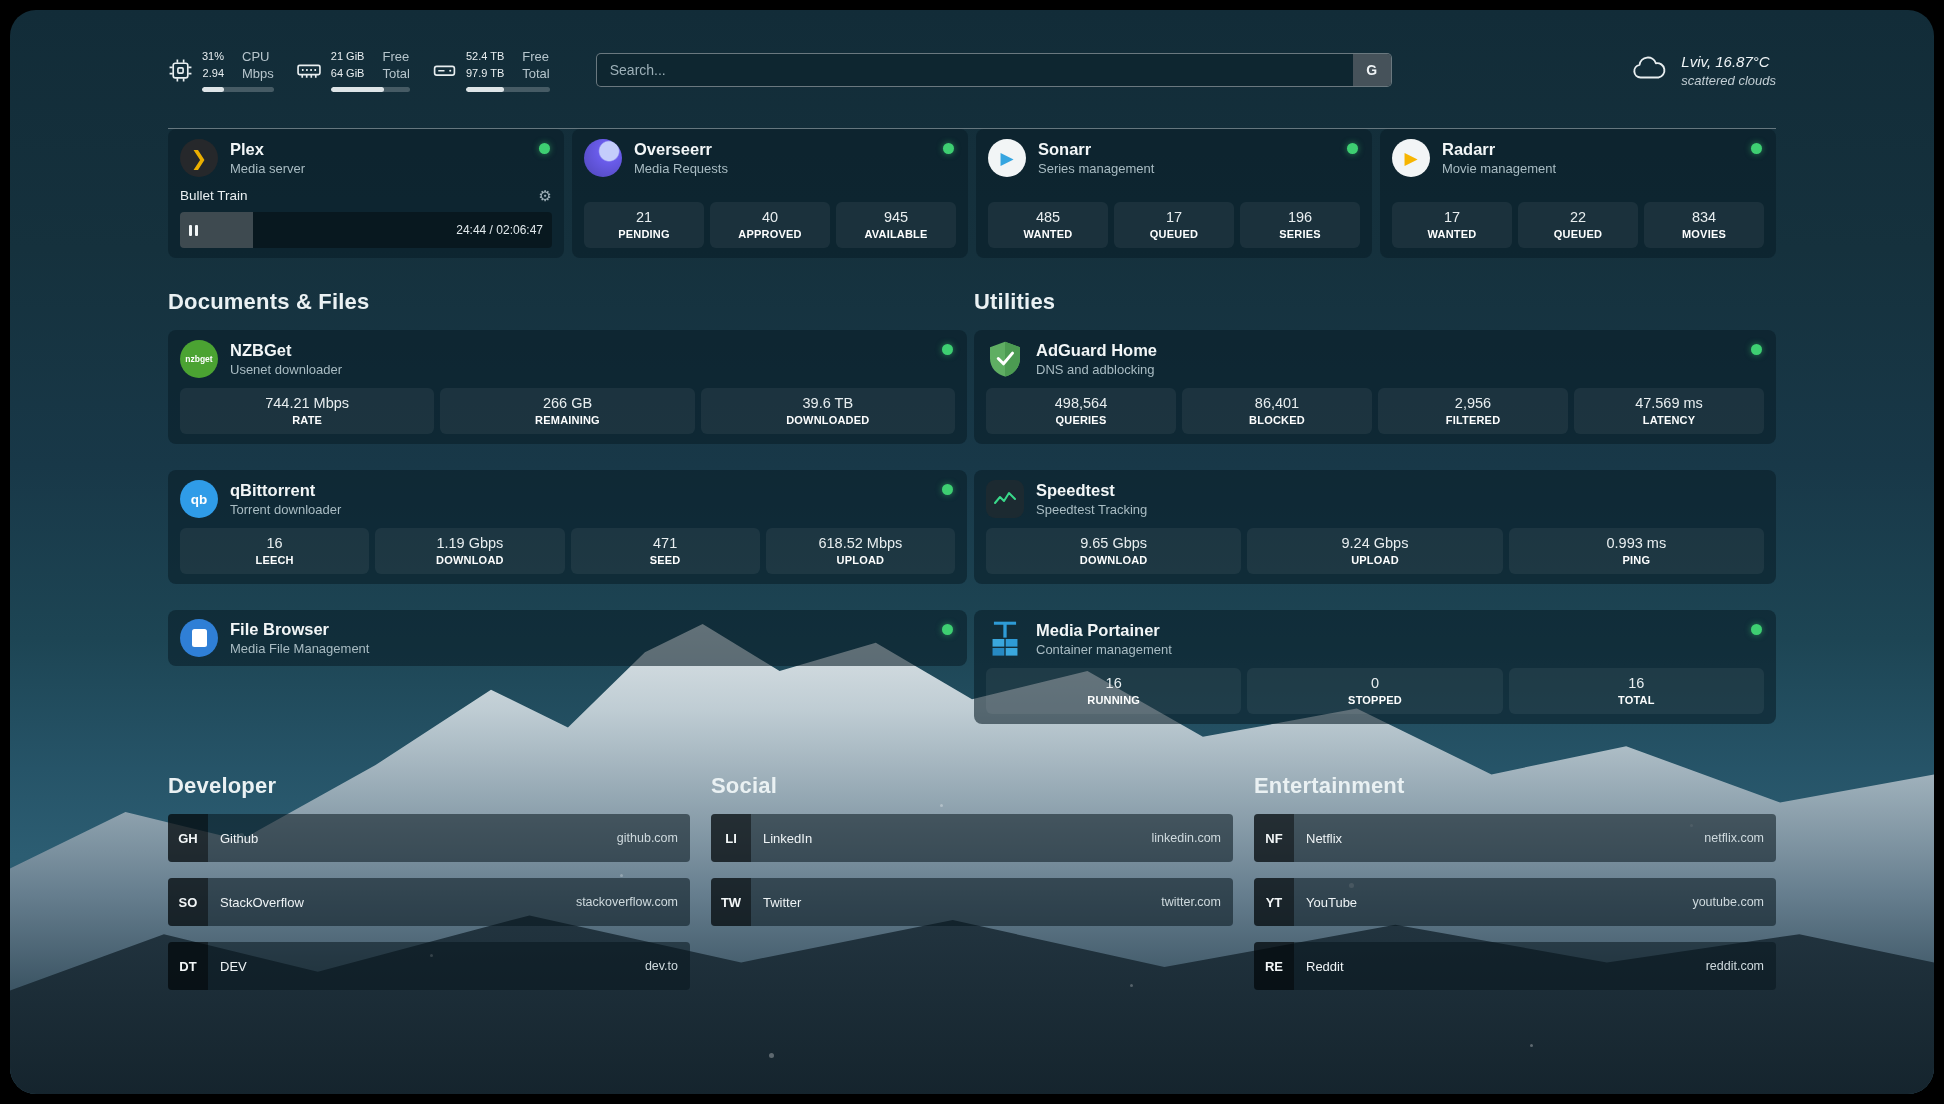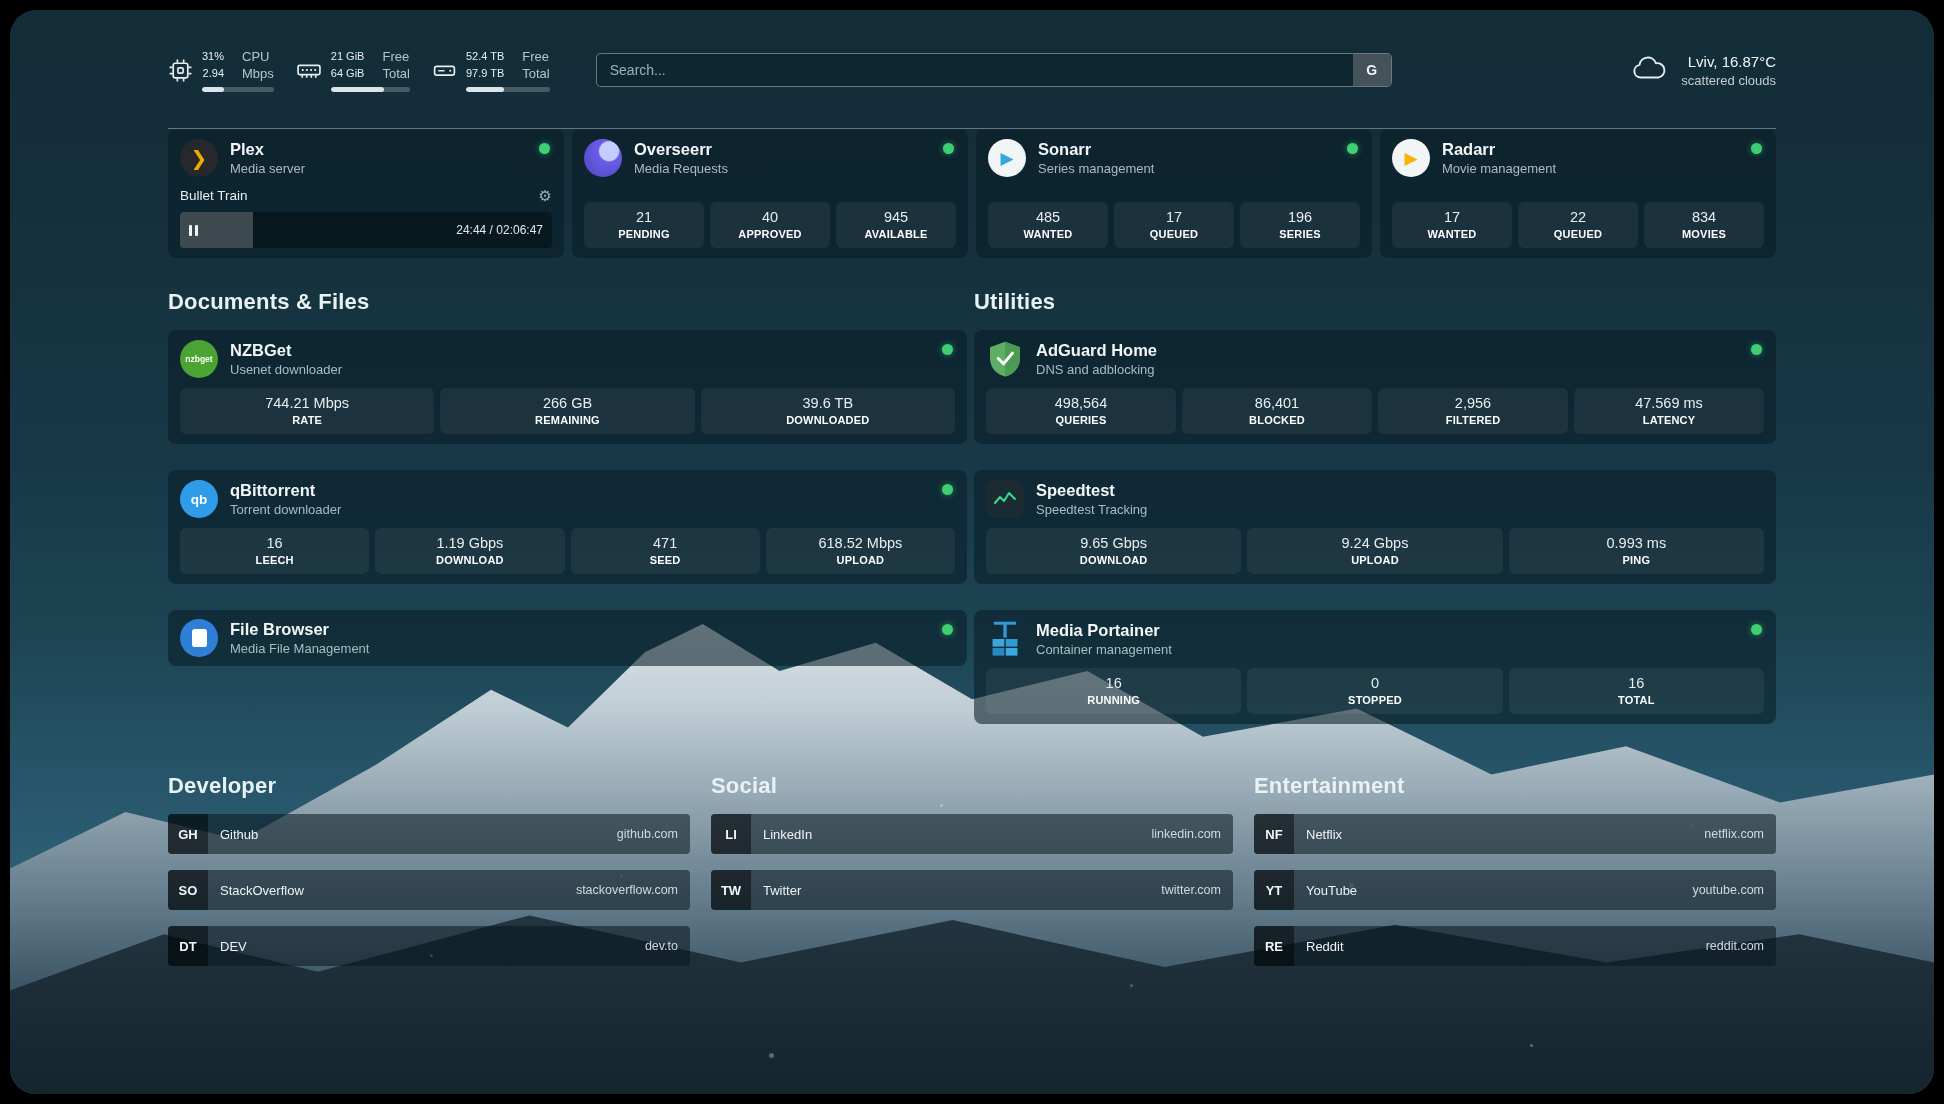--- a/index.html
+++ b/index.html
@@ -53,21 +53,21 @@
     width:100%; height:100%; background:rgba(14,36,46,.75); border:1px solid rgba(255,255,255,.38);
     border-radius:5px; color:#e8eef0; font-size:14px; padding:0 48px 0 13px; outline:none;
     font-family:inherit;
   }
   .searchwrap input::placeholder { color:#9db0b8; }
   .engine-btn {
     position:absolute; right:1px; top:1px; bottom:1px; width:38px; border:none; cursor:pointer;
     background:#46525a; color:#f0f4f6; font-size:14px; font-weight:bold; border-radius:0 4px 4px 0;
   }
   .weather { margin-left:auto; display:flex; align-items:center; gap:13px; }
-  .weather-text { text-align:right; }
+  .weather-text { text-align:left;font-style:italic; }
   .weather-loc { font-size:15px; color:#f0f5f7; line-height:20px; }
   .weather-cond { font-size:13px; color:#c2ced4; line-height:17px; }
   .divider { margin-top:34px; border-bottom:1px solid rgba(255,255,255,.35); }
   h2.section-title { margin-top:76px; font-size:22px; font-weight:600; color:#eaf1f3; line-height:28px; margin-bottom:14px; letter-spacing:.2px; }
   .cols h2.section-title, .bm-col h2.section-title { margin-top:30px; }
   .bm-col h2.section-title { margin-top:0; }
   
   .media-grid { display:grid; grid-template-columns:repeat(4,1fr); gap:8px; }
   .card {
     position:relative; background:rgba(9,30,39,.58); border-radius:8px; padding:10px 12px;
@@ -104,21 +104,21 @@
   .pause { position:relative; display:flex; gap:3px; cursor:pointer; }
   .pause span { width:3px; height:11px; background:#f2f6f7; border-radius:1px; }
   .plex-time { position:relative; margin-left:auto; font-size:12px; color:#e2eaed; }
   
   .cols { display:grid; grid-template-columns:799px 1fr; gap:7px; align-items:start; }
   .card-stack { display:flex; flex-direction:column; gap:26px; }
   .card.slim { padding:9px 12px; justify-content:center; }
   
   .bm-grid { display:grid; grid-template-columns:repeat(3,1fr); gap:21px; margin-top:48px; }
   .bm-list { display:flex; flex-direction:column; gap:16px; }
-  .bookmark { display:flex; align-items:center; height:40px; background:rgba(8,22,29,.55); border-radius:4px; overflow:hidden; cursor:pointer; }
+  .bookmark { display:flex; align-items:center; height:48px; background:rgba(8,22,29,.55); border-radius:4px; overflow:hidden; cursor:pointer; }
   .bm-abbr { width:40px; align-self:stretch; background:rgba(0,0,0,.45); color:#f2f6f7; font-size:13px; font-weight:bold; display:flex; align-items:center; justify-content:center; }
   .bm-name { margin-left:12px; font-size:13px; color:#eef3f5; }
   .bm-url { margin-left:auto; margin-right:12px; font-size:12.5px; color:#cfdade; }
 </style>
 </head>
 <body>
 
 <div class="frame">
   <div class="mountains">
     <div class="peak-far"></div>

